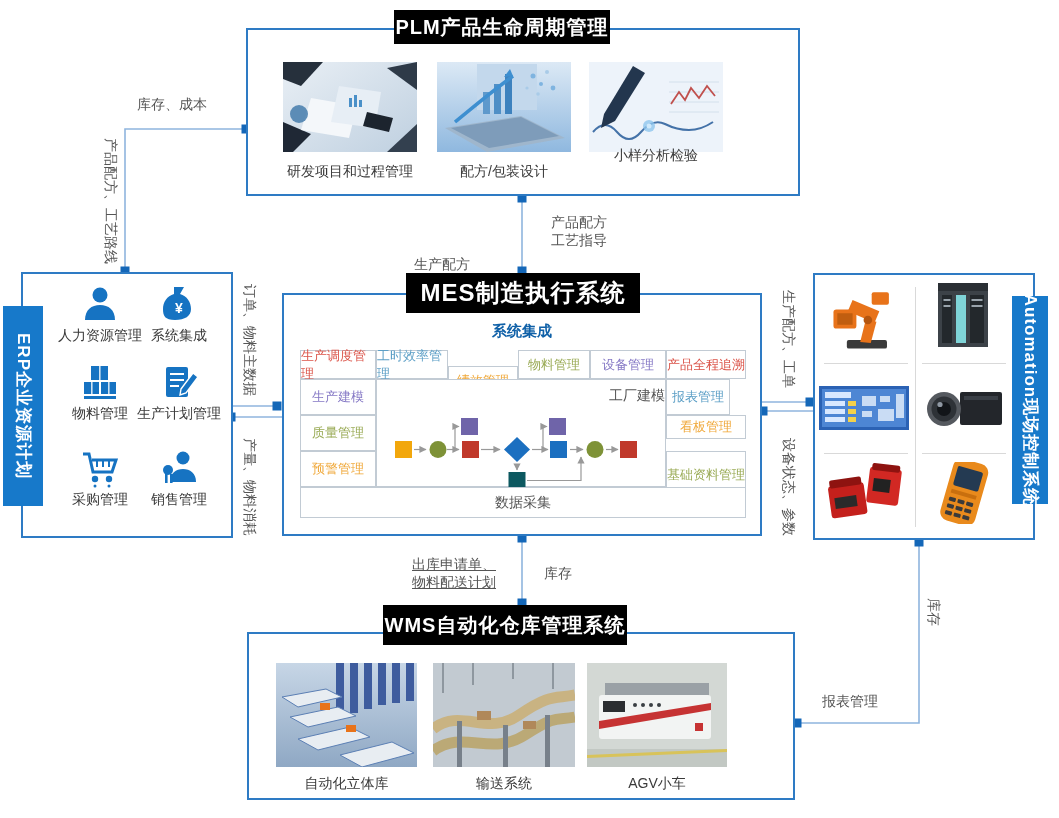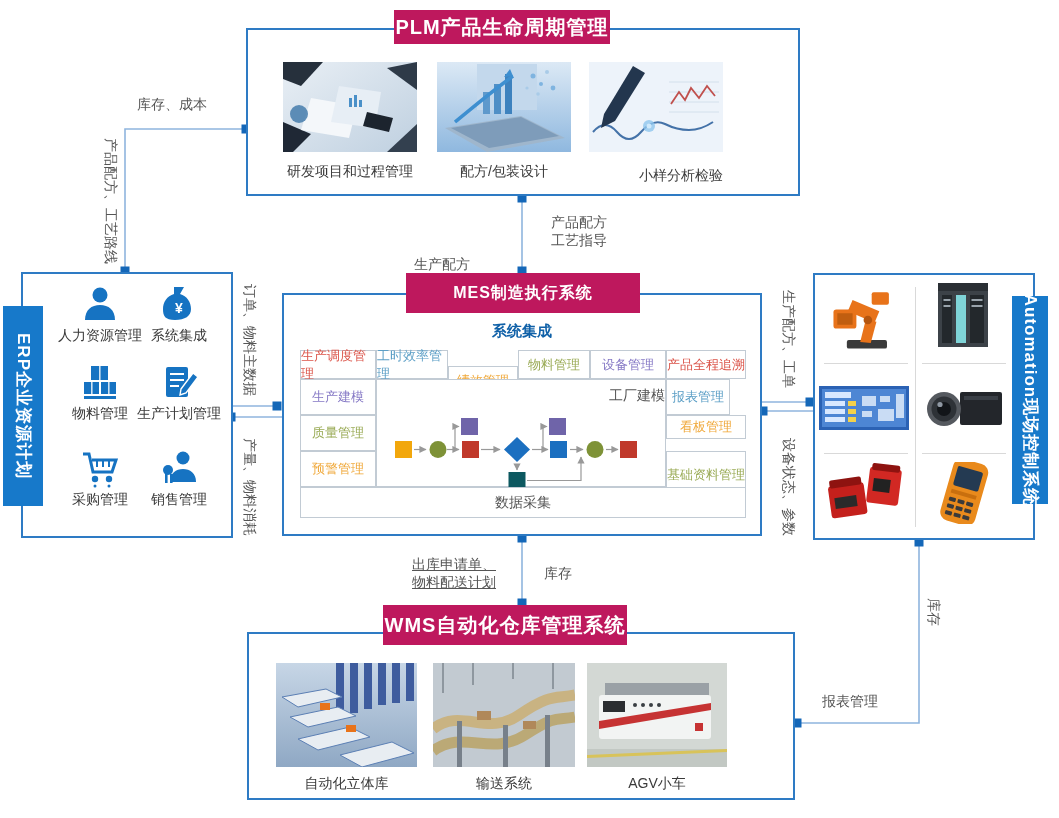--- a/index.html
+++ b/index.html
@@ -1,22 +1,22 @@
 <!DOCTYPE html>
 <html><head>
 <meta charset="utf-8">
 <style>
   html,body{margin:0;padding:0;background:#fff;}
   .canvas{position:relative;width:1059px;height:818px;background:#fff;
           font-family:"Liberation Sans",sans-serif;overflow:hidden;}
   .box{position:absolute;border:2px solid #2E7BC4;background:#fff;box-sizing:border-box;z-index:1;}
-  .hdr{position:absolute;background:#be185d;color:#fff;font-weight:bold;display:flex;
+  .hdr{position:absolute;background:#000000;color:#fff;font-weight:bold;display:flex;
        align-items:center;justify-content:center;z-index:3;letter-spacing:1px;}
   .hdr.big{font-size:20px;}
-  .hdr.mid{font-size:16px;}
+  .hdr.mid{font-size:24px;}
   .caption{position:absolute;color:#3A3A3A;font-size:14px;text-align:center;z-index:2;}
   .vlabel{position:absolute;color:#555;font-size:14px;white-space:nowrap;z-index:2;
           transform:translate(-50%,-50%) rotate(90deg);}
   .hlabel{position:absolute;color:#555;font-size:14px;line-height:18px;white-space:pre-line;z-index:2;}
   .strip{position:absolute;background:#1779CA;z-index:4;}
   .strip span{position:absolute;top:50%;left:50%;transform:translate(-50%,-50%) rotate(90deg);
           color:#fff;font-weight:bold;font-size:17px;white-space:nowrap;letter-spacing:1px;}
   .photo{position:absolute;overflow:hidden;z-index:2;}
   .conn{position:absolute;left:0;top:0;z-index:0;}
   .mes-sub{position:absolute;color:#1061A8;font-weight:bold;font-size:15px;text-align:center;z-index:2;}
@@ -139,21 +139,21 @@
         </g>
       <polyline points="82,42 90,30 96,38 102,26 110,36 118,24 126,34" fill="none" stroke="#C0504D" stroke-width="1.8"></polyline>
       <path d="M4 70q12-14 24 0t24 0 24-8 24 6 24-8" fill="none" stroke="#4472A8" stroke-width="2"></path>
       <path d="M44 4l12 7-30 48-14 7 3-14z" fill="#23364E"></path>
       <circle cx="60" cy="64" r="6" fill="#8EC6EE" opacity="0.8"></circle>
         <circle cx="60" cy="64" r="2.5" fill="#CFE9FB"></circle>
     </svg>
   </div>
   <div class="caption" style="left:283px;top:163px;width:134px;">研发项目和过程管理</div>
   <div class="caption" style="left:437px;top:163px;width:134px;">配方/包装设计</div>
-  <div class="caption" style="left:589px;top:167px;width:134px;text-align:right;">小样分析检验</div>
+  <div class="caption" style="left:589px;top:147px;width:134px;">小样分析检验</div>
 
   <div class="box" style="left:21px;top:272px;width:212px;height:266px;"></div>
   <div class="strip" style="left:3px;top:306px;width:40px;height:200px;">
     <span>ERP企业资源计划</span>
   </div>
 
   <div class="erp-item" style="left:52px;top:284px;">
     <svg width="40" height="40" viewBox="0 0 40 40" fill="#1673C2">
       <circle cx="20" cy="11" r="7.5"></circle>
         <path d="M5 36c0-10 6.5-15 15-15s15 5 15 15z"></path>

